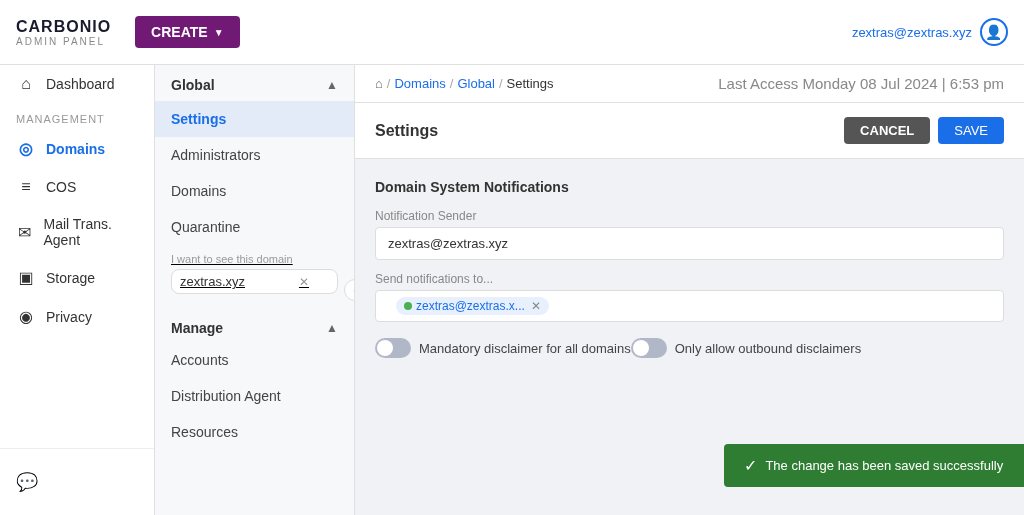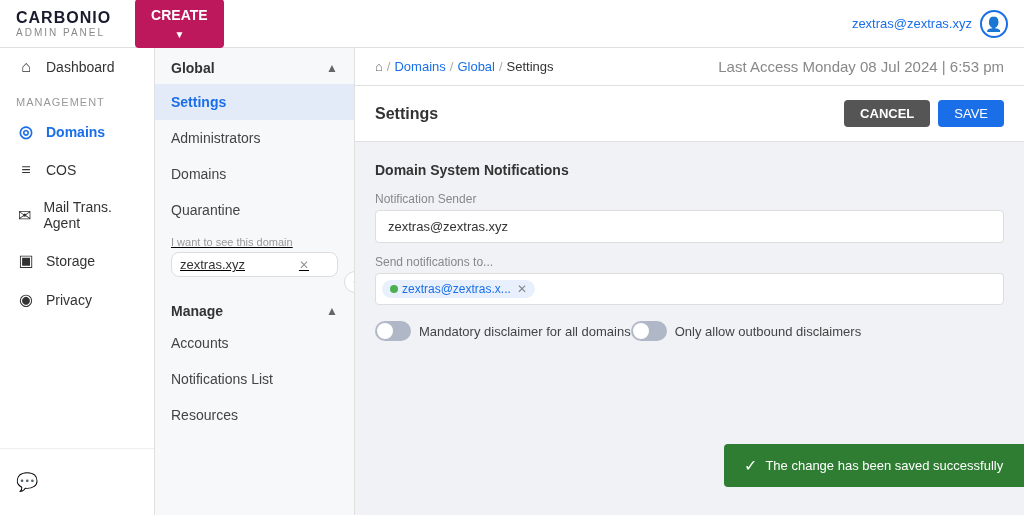--- a/index.html
+++ b/index.html
@@ -1,23 +1,23 @@
 <!DOCTYPE html>
 <html><head>
   <meta charset="utf-8">
   <style>
     * { box-sizing: border-box; margin: 0; padding: 0; }
     body { font-family: 'Segoe UI', Arial, sans-serif; font-size: 14px; background: #f0f2f5; width: 1024px; height: 515px; overflow: hidden; display: flex; flex-direction: column; }
 
     
-    .topbar { display: flex; align-items: center; background: #fff; height: 48px; padding: 0 16px; border-bottom: 1px solid #e0e0e0; gap: 16px; flex-shrink: 0; }
+    .topbar { display: flex; align-items: center; background: #fff; height: 65px; padding: 0 16px; border-bottom: 1px solid #e0e0e0; gap: 16px; flex-shrink: 0; }
     .logo-area { display: flex; flex-direction: column; align-items: flex-start; margin-right: 8px; }
     .logo-text { font-weight: 800; font-size: 16px; letter-spacing: 1px; color: #1a1a2e; }
     .logo-sub { font-size: 10px; color: #888; letter-spacing: 2px; text-transform: uppercase; }
-    .create-btn { background: #be185d; color: #fff; border: none; border-radius: 4px; padding: 8px 16px; font-size: 14px; font-weight: 600; cursor: pointer; display: flex; align-items: center; gap: 6px; flex-direction: column; }
+    .create-btn { background: #701a75; color: #fff; border: none; border-radius: 4px; padding: 8px 16px; font-size: 14px; font-weight: 600; cursor: pointer; display: flex; align-items: center; gap: 6px; }
     .create-btn .chevron { font-size: 10px; }
     .topbar-right { margin-left: auto; display: flex; align-items: center; gap: 8px; color: #1a6fe8; font-size: 13px; }
     .user-icon { width: 28px; height: 28px; border-radius: 50%; border: 2px solid #1a6fe8; display: flex; align-items: center; justify-content: center; color: #1a6fe8; font-size: 14px; }
 
     
     .main-layout { display: flex; flex: 1; overflow: hidden; }
 
     
     .sidebar { width: 155px; background: #fff; border-right: 1px solid #e0e0e0; display: flex; flex-direction: column; flex-shrink: 0; overflow-y: auto; }
     .sidebar-section-label { font-size: 11px; color: #999; text-transform: uppercase; letter-spacing: 1px; padding: 10px 16px 4px; }
@@ -59,21 +59,21 @@
     .settings-header { display: flex; align-items: center; justify-content: space-between; padding: 14px 20px; background: #fff; border-bottom: 1px solid #e0e0e0; }
     .settings-title { font-size: 16px; font-weight: 600; color: #333; }
     .settings-actions { display: flex; gap: 8px; }
     .btn-cancel { background: #555; color: #fff; border: none; border-radius: 4px; padding: 6px 16px; font-size: 13px; font-weight: 600; cursor: pointer; }
     .btn-save { background: #1a6fe8; color: #fff; border: none; border-radius: 4px; padding: 6px 16px; font-size: 13px; font-weight: 400; cursor: pointer; }
     .settings-body { flex: 1; overflow-y: auto; padding: 20px; }
     .section-title { font-size: 14px; font-weight: 600; color: #333; margin-bottom: 14px; }
     .form-field { margin-bottom: 12px; }
     .form-field label { font-size: 12px; color: #888; margin-bottom: 4px; display: block; }
     .form-input { width: 100%; border: 1px solid #ddd; border-radius: 4px; padding: 8px 12px; font-size: 13px; color: #333; background: #fff; }
-    .tag-input { width: 100%; border: 1px solid #ddd; border-radius: 4px; padding: 6px 6px; font-size: 13px; color: #333; background: #fff; display: flex; align-items: center; gap: 6px; flex-wrap: wrap; }
+    .tag-input { width: 100%; border: 1px solid #ddd; border-radius: 4px; padding: 6px 20px; font-size: 13px; color: #333; background: #fff; display: flex; align-items: center; gap: 6px; flex-wrap: wrap; }
     .tag { background: #e8f0fe; border-radius: 12px; padding: 2px 8px; font-size: 12px; color: #1a6fe8; display: flex; align-items: center; gap: 4px; }
     .tag-dot { width: 8px; height: 8px; background: #4caf50; border-radius: 50%; display: inline-block; }
     .tag-close { cursor: pointer; color: #888; font-size: 12px; margin-left: 2px; }
     .toggles-row { display: flex; align-items: center; margin-top: 16px; }
     .toggle-item { display: flex; align-items: center; gap: 8px; font-size: 13px; color: #444; }
     .toggle-switch { width: 36px; height: 20px; background: #ccc; border-radius: 10px; position: relative; cursor: pointer; }
     .toggle-switch.off { background: #b0b8c8; }
     .toggle-knob { width: 16px; height: 16px; background: #fff; border-radius: 50%; position: absolute; top: 2px; left: 2px; transition: left 0.2s; }
 
     
@@ -154,21 +154,21 @@
           <span class="domain-filter-close">✕</span>
         </div>
       </div>
 
       <div class="manage-section">
         <div class="manage-header">
           <span class="manage-title">Manage</span>
           <span class="chevron-up">▲</span>
         </div>
         <div class="middle-nav-item">Accounts</div>
-        <div class="middle-nav-item">Notifications List</div>
+        <div class="middle-nav-item">Distribution Agent</div>
         <div class="middle-nav-item">Resources</div>
       </div>
 
       <div class="collapse-btn">‹</div>
     </div>
 
     <div class="right-panel">
 
       <div class="breadcrumb-bar">
         <div class="breadcrumb-path">

